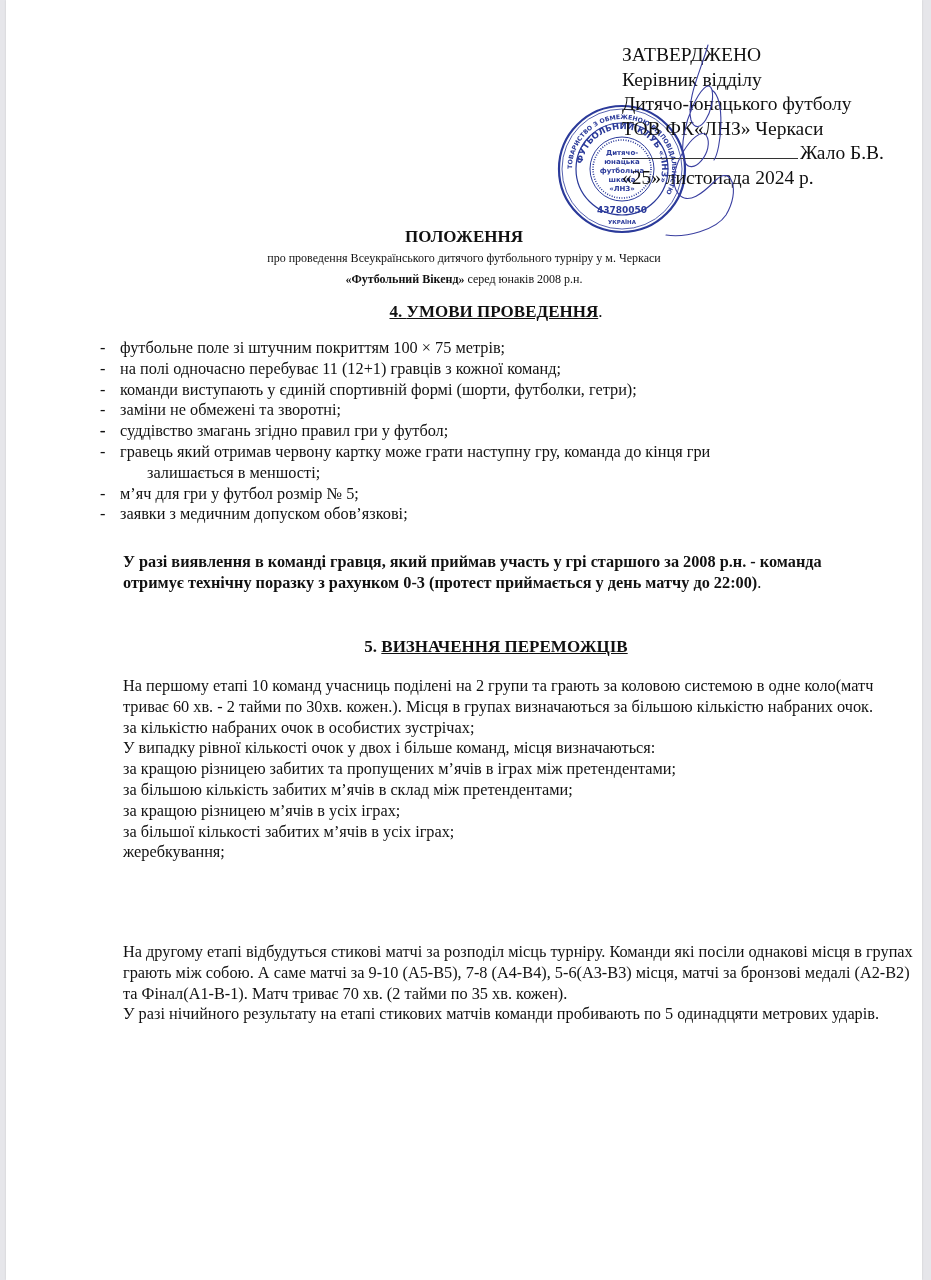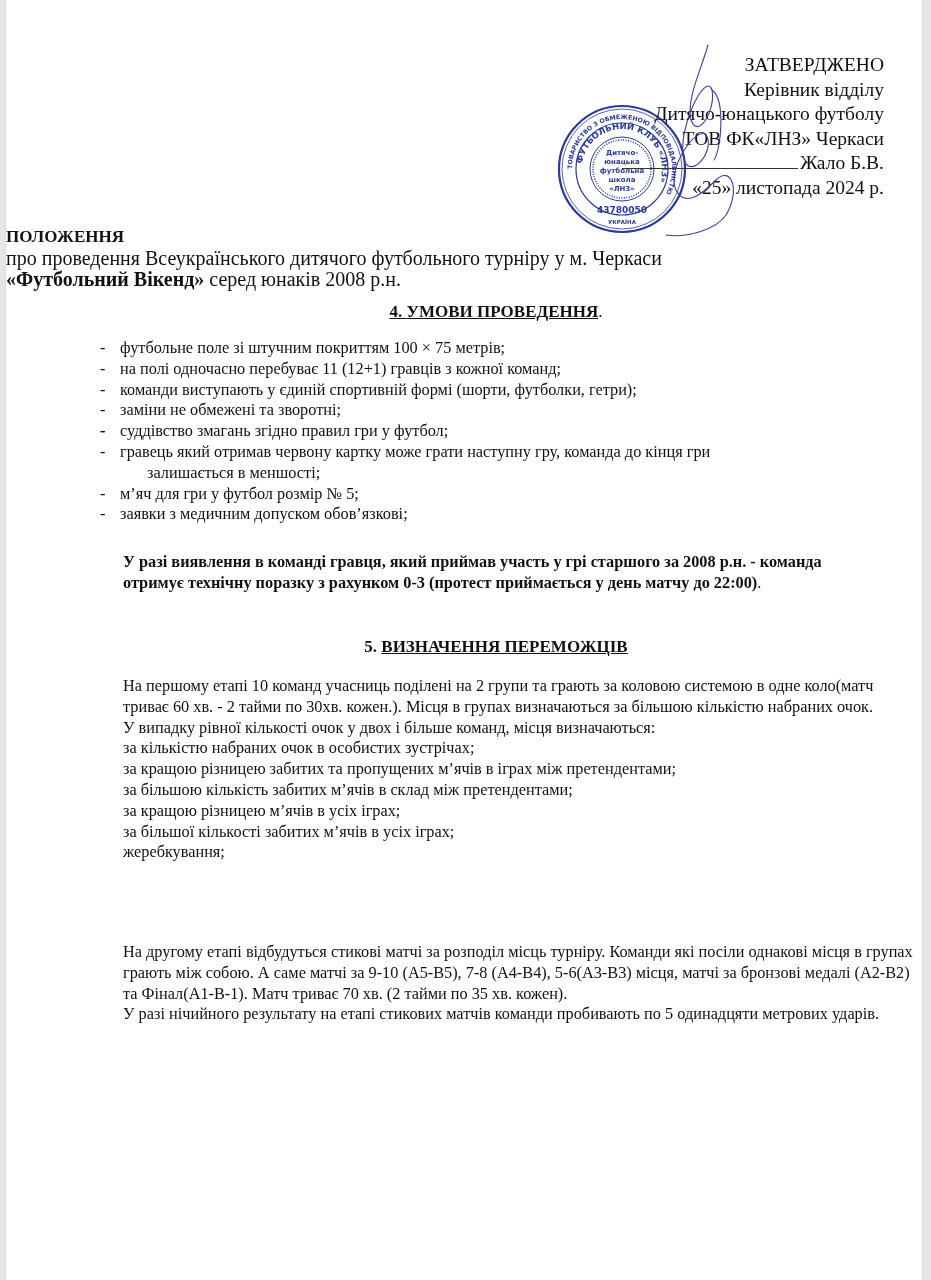--- a/index.html
+++ b/index.html
@@ -8,29 +8,29 @@
     background: #e6e6ea;
     font-family: "Liberation Serif", "DejaVu Serif", serif;
     color: #111;
   }
   .page {
     position: absolute; left: 6px; top: 0; width: 916px; height: 1280px;
     background: #ffffff;
     box-shadow: 0 0 2px rgba(0,0,0,0.12);
   }
   .approval {
-    position: absolute; right: 38px; top: 53px;
-    text-align: right; font-size: 19.5px; line-height: 24.6px;
+    position: absolute; right: 38px; top: 43px;
+    font-size: 19.5px; line-height: 24.6px;
   }
   .approval .sigline { display: inline-block; width: 176px; border-bottom: 1px solid #333; height: 16px; vertical-align: baseline; margin-right: 2px; }
   .stamp { position: absolute; left: 550px; top: 103px; width: 132px; height: 132px; }
   .signature { position: absolute; left: 640px; top: 40px; width: 120px; height: 200px; }
-  .title-block { position: absolute; left: 0; width: 916px; top: 226px; }
+  .title-block { position: absolute; left: 0; width: 916px; top: 226px; text-align: center; }
   .doc-title { font-weight: bold; font-size: 17px; line-height: 22px; }
-  .doc-sub { font-size: 20px; line-height: 21px; }
+  .doc-sub { font-size: 12px; line-height: 21px; }
   .doc-sub b { font-weight: bold; }
   .section-heading { position: absolute; left: 0; width: 916px; text-align: center; font-weight: bold; font-size: 17px; padding-left: 32px; }
   .section-heading u { text-decoration: underline; }
   .h4 { top: 302px; }
   .h5 { top: 637px; }
   .cond-list { position: absolute; left: 88px; top: 338px; width: 790px; font-size: 16.3px; line-height: 20.8px; margin: 0; padding: 0; list-style: none; }
   .cond-list li { position: relative; padding-left: 26px; }
   .cond-list li .dash { position: absolute; left: 6px; top: 0; }
   .cond-list li .cont { display: block; padding-left: 8px; margin-left: 19px; }
   .bold-note { position: absolute; left: 117px; top: 552px; width: 760px; font-weight: bold; font-size: 16.3px; line-height: 20.8px; }
@@ -108,22 +108,22 @@
   </ul>
 
   <div class="bold-note"><span>У разі виявлення в команді гравця, який приймав участь у грі старшого за 2008 р.н. - команда отримує технічну поразку з рахунком 0-3 (протест приймається у день матчу до 22:00)</span><span style="font-weight:normal">.</span></div>
 
   <div class="section-heading h5">
     <span>5. </span><u>ВИЗНАЧЕННЯ ПЕРЕМОЖЦІВ</u>
   </div>
 
   <div class="para p1">
     <div>На першому етапі 10 команд учасниць поділені на 2 групи та грають за коловою системою в одне коло(матч триває 60 хв. - 2 тайми по 30хв. кожен.). Місця в групах визначаються за більшою кількістю набраних очок.</div>
+    <div>за кількістю набраних очок в особистих зустрічах;</div>
     <div>У випадку рівної кількості очок у двох і більше команд, місця визначаються:</div>
-    <div>за кількістю набраних очок в особистих зустрічах;</div>
     <div>за кращою різницею забитих та пропущених м’ячів в іграх між претендентами;</div>
     <div>за більшою кількість забитих м’ячів в склад між претендентами;</div>
     <div>за кращою різницею м’ячів в усіх іграх;</div>
     <div>за більшої кількості забитих м’ячів в усіх іграх;</div>
     <div>жеребкування;</div>
   </div>
 
   <div class="para p2">
     <div>На другому етапі відбудуться стикові матчі за розподіл місць турніру. Команди які посіли однакові місця в групах грають між собою. А саме матчі за 9-10 (А5-В5), 7-8 (А4-В4), 5-6(А3-В3) місця, матчі за бронзові медалі (А2-В2) та Фінал(А1-В-1). Матч триває 70 хв. (2 тайми по 35 хв. кожен).</div>
     <div>У разі нічийного результату на етапі стикових матчів команди пробивають по 5 одинадцяти метрових ударів.</div>

